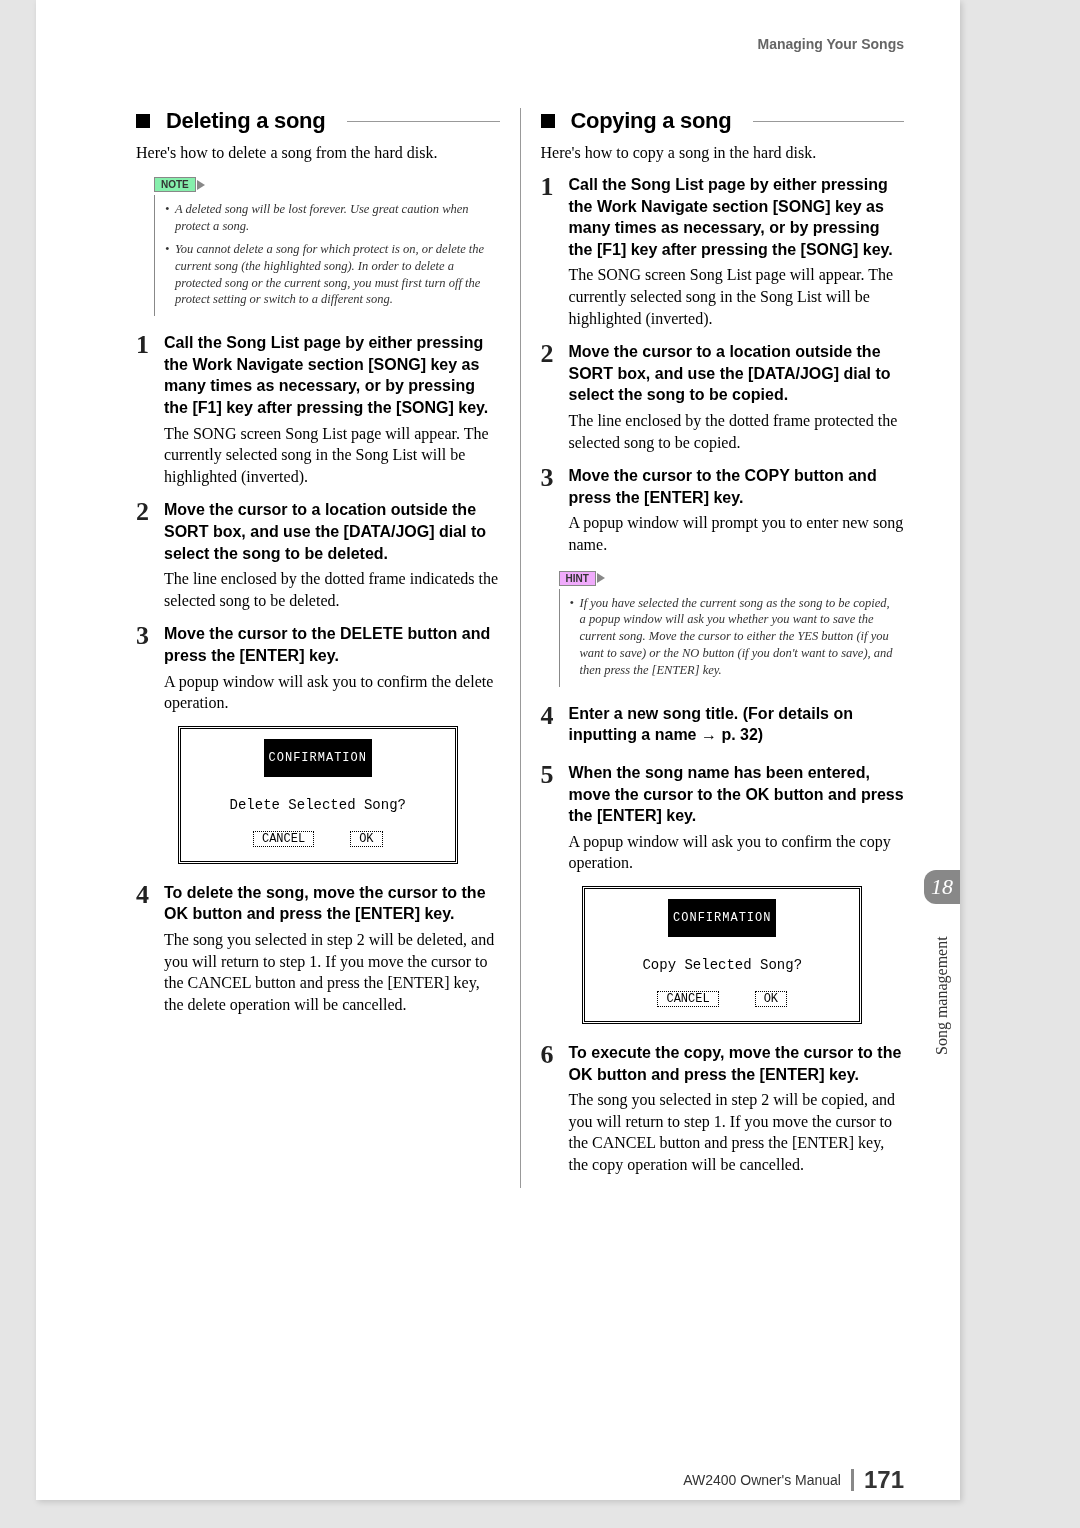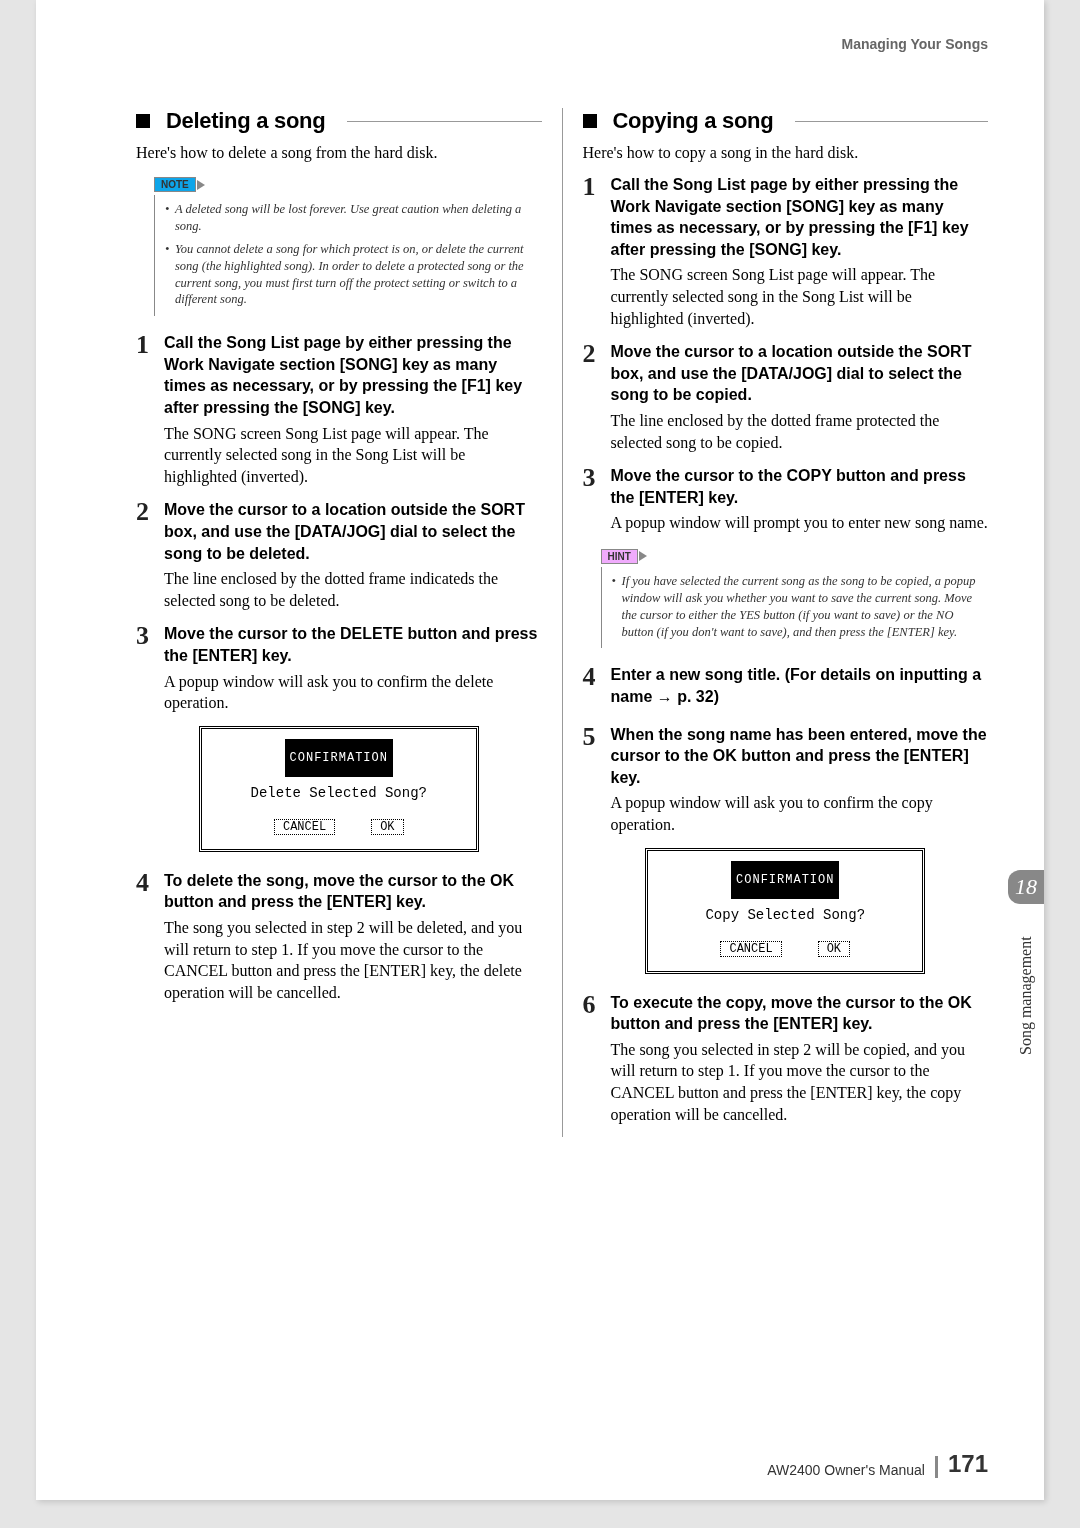--- a/index.html
+++ b/index.html
@@ -9,21 +9,21 @@
     width: 1080px;
     height: 1528px;
     position: relative;
     overflow: hidden;
   }
   .page {
     background: #fff;
     position: absolute;
     left: 36px;
     top: 0;
-    width: 1008px;
+    width: 924px;
     height: 1500px;
     box-shadow: 2px 2px 6px rgba(0,0,0,0.15);
     padding: 36px 56px 30px 100px;
   }
   .header-right {
     text-align: right;
     font-family: Arial, Helvetica, sans-serif;
     font-weight: bold;
     font-size: 14px;
     color: #666;
@@ -61,21 +61,21 @@
     padding-left: 12px;
     margin: 8px 0 16px 6px;
     position: relative;
   }
   .note-label {
     display:inline-block;
     font-family: Arial, Helvetica, sans-serif;
     font-weight: bold;
     font-size: 10px;
     border:1px solid #888;
-    background:#0ea5e9;
+    background:#86efac;
     color:#333;
     padding:1px 6px;
     position:relative;
   }
   .note-label.hint { background:#f0abfc; }
   .note-label::after{
     content:"";
     position:absolute;
     right:-10px; top:50%;
     transform:translateY(-50%);
@@ -133,21 +133,21 @@
     font-size: 14px;
     text-align:center;
   }
   .dialog .dlg-title{
     display:inline-block;
     border:1px solid #000;
     background:#000;
     color:#fff;
     padding:11px 4px;
     letter-spacing:1px;
-    margin-bottom:8px;
+    margin-bottom:20px;
     font-size:12px;
   }
   .dialog .dlg-msg{ margin-bottom:18px; }
   .dialog .dlg-btns{
     display:flex; justify-content:center; gap:36px;
   }
   .dlg-btn{
     border:1px dotted #000;
     padding:0 8px;
     font-size:12px;
@@ -173,27 +173,27 @@
     transform: rotate(180deg);
     font-family:"Times New Roman", serif;
     font-size:16px;
     color:#333;
     margin: 12px auto 0;
     height:160px;
     text-align:center;
   }
   .footer{
     position:absolute;
-    bottom:22px;
+    bottom:6px;
     right:56px;
     font-family: Arial, Helvetica, sans-serif;
     font-size: 14px;
     color:#333;
     display:flex;
-    align-items:flex-end;
+    align-items:center;
     gap:10px;
   }
   .footer .bar{ width:3px; height:22px; background:#888; }
   .footer .pnum{ font-weight:bold; font-size:24px; }
   .arrow{ font-family: Arial, sans-serif; }
 </style>
 </head>
 <body>
 
 <div class="page">
@@ -207,21 +207,21 @@
         <span class="sq"></span>
         <span>Deleting a song</span>
         <span class="line"></span>
       </div>
       <p class="intro">Here's how to delete a song from the hard disk.</p>
 
       <div class="note-box">
         <span class="note-label">NOTE</span>
         <div class="note-inner">
           <ul>
-            <li>A deleted song will be lost forever. Use great caution when deleting a song.</li>
+            <li>A deleted song will be lost forever. Use great caution when protect a song.</li>
             <li>You cannot delete a song for which protect is on, or delete the current song (the highlighted song). In order to delete a protected song or the current song, you must first turn off the protect setting or switch to a different song.</li>
           </ul>
         </div>
       </div>
 
       <div class="step">
         <div class="step-num">1</div>
         <div class="step-body">
           <div class="step-head">Call the Song List page by either pressing the Work Navigate section [SONG] key as many times as necessary, or by pressing the [F1] key after pressing the [SONG] key.</div>
           <div class="step-text">The SONG screen Song List page will appear. The currently selected song in the Song List will be highlighted (inverted).</div>

